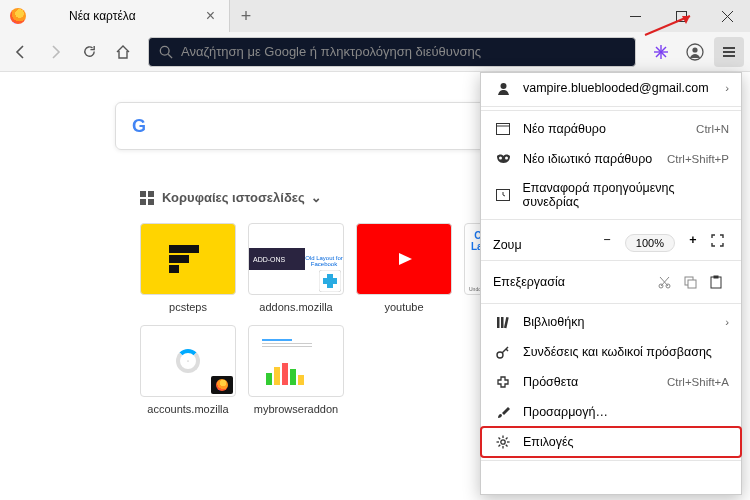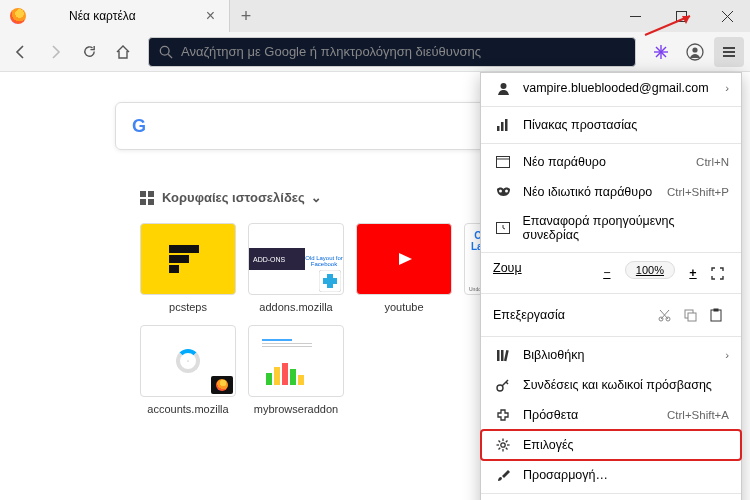--- a/index.html
+++ b/index.html
@@ -25,21 +25,21 @@
 .topsites-header svg { margin-right: 8px; }
 .topsites-header .chev { margin-left: 6px; }
 .tiles { display: flex; gap: 12px; margin-left: 140px; flex-wrap: wrap; width: 520px; }
 .tile { width: 96px; text-align: center; font-size: 11px; color: #333; cursor: pointer; }
 .tile .thumb { width: 96px; height: 72px; border: 1px solid #ddd; border-radius: 4px; margin-bottom: 6px; display: flex; align-items: center; justify-content: center; background: #fff; position: relative; overflow: hidden; }
 .menu { position: absolute; top: 72px; right: 8px; width: 262px; background: #fff; border: 1px solid #ccc; box-shadow: 0 4px 16px rgba(0,0,0,0.25); font-size: 12.5px; }
 .menu .row { display: flex; align-items: center; padding: 7px 12px; cursor: pointer; min-height: 30px; }
 .menu .row .icon { width: 20px; display: flex; justify-content: center; margin-right: 10px; }
 .menu .row .shortcut { margin-left: auto; color: #666; font-size: 11.5px; }
 .menu hr { border: none; border-top: 1px solid #e5e5e5; margin: 3px 0; }
-.menu .zoomrow { display: flex; align-items: flex-start; padding: 5px 12px; text-decoration: underline; }
+.menu .zoomrow { display: flex; align-items: flex-end; padding: 5px 12px; }
 .menu .zoomrow .label { margin-right: auto; }
 .menu .zoomrow .zbtn { width: 24px; height: 24px; display: flex; align-items: center; justify-content: center; cursor: pointer; }
 .menu .zoomrow .pct { border: 1px solid #ddd; background: #f5f5f5; border-radius: 12px; padding: 2px 10px; margin: 0 6px; font-size: 11px; }
 .menu .editrow { display: flex; align-items: center; padding: 6px 12px; }
 .menu .editrow .label { margin-right: auto; }
 .menu .editrow .ebtn { width: 26px; height: 24px; display: flex; align-items: center; justify-content: center; color: #777; cursor: pointer; }
 .highlighted { outline: 2px solid #d22; outline-offset: -1px; border-radius: 3px; }
 .arrow { position: absolute; top: 10px; right: 50px; width: 60px; height: 30px; pointer-events: none; }
 .ff-logo { display:inline-block; width:16px; height:16px; border-radius:50%; background: radial-gradient(circle at 60% 35%, #ffcf3f 0 30%, #ff9a1f 31% 55%, #ff5a2b 56% 75%, #b942ff 76% 100%); }
 </style>
@@ -208,30 +208,20 @@
     <span class="icon">
         <svg width="15" height="15" viewBox="0 0 15 15">
           <circle cx="7.5" cy="5" r="3" fill="#333"></circle>
           <path d="M2 14c1-4 3-5 5.5-5s4.5 1 5.5 5" fill="#333"></path>
         </svg>
       </span>
     <span>vampire.blueblooded@gmail.com</span>
     <span class="shortcut">›</span>
   </div>
   <hr>
-  <div class="row">
-    <span class="icon">
-        <svg width="14" height="14" viewBox="0 0 14 14">
-          <rect x="1" y="8" width="2.5" height="5" fill="#333"></rect>
-          <rect x="5" y="4" width="2.5" height="9" fill="#333"></rect>
-          <rect x="9" y="1" width="2.5" height="12" fill="#333"></rect>
-        </svg>
-      </span>
-    <span>Πίνακας προστασίας</span>
-  </div>
   <hr>
   <div class="row">
     <span class="icon">
         <svg width="14" height="12" viewBox="0 0 14 12">
           <rect x="0.5" y="0.5" width="13" height="11" fill="none" stroke="#333"></rect>
           <line x1="0" y1="3" x2="14" y2="3" stroke="#333"></line>
         </svg>
       </span>
     <span>Νέο παράθυρο</span>
     <span class="shortcut">Ctrl+N</span>
@@ -317,47 +307,47 @@
     <span>Συνδέσεις και κωδικοί πρόσβασης</span>
   </div>
   <div class="row">
     <span class="icon">
         <svg width="14" height="14" viewBox="0 0 14 14">
           <path d="M5 2h4v3h3v4h-3v3H5V9H2V5h3z" fill="none" stroke="#333" stroke-width="1.3"></path>
         </svg>
       </span>
     <span>Πρόσθετα</span>
     <span class="shortcut">Ctrl+Shift+A</span>
+  </div>
+  <div class="row">
+    <span class="icon">
+        <svg width="14" height="14" viewBox="0 0 14 14">
+          <path d="M12 2L6 8l2 2 6-6z" fill="#333"></path>
+          <path d="M5 9c-2 0-3 2-3 4 2 0 4-1 4-3z" fill="#333"></path>
+        </svg>
+      </span>
+    <span>Προσαρμογή…</span>
   </div>
   <div class="row highlighted">
     <span class="icon">
         <svg width="14" height="14" viewBox="0 0 14 14">
           <circle cx="7" cy="7" r="2.2" fill="none" stroke="#333" stroke-width="1.3"></circle>
           <g stroke="#333" stroke-width="1.3">
             <line x1="7" y1="0.5" x2="7" y2="3"></line>
             <line x1="7" y1="11" x2="7" y2="13.5"></line>
             <line x1="0.5" y1="7" x2="3" y2="7"></line>
             <line x1="11" y1="7" x2="13.5" y2="7"></line>
             <line x1="2.5" y1="2.5" x2="4.2" y2="4.2"></line>
             <line x1="9.8" y1="9.8" x2="11.5" y2="11.5"></line>
             <line x1="11.5" y1="2.5" x2="9.8" y2="4.2"></line>
             <line x1="4.2" y1="9.8" x2="2.5" y2="11.5"></line>
           </g>
         </svg>
       </span>
     <span>Επιλογές</span>
   </div>
-  <div class="row">
-    <span class="icon">
-        <svg width="14" height="14" viewBox="0 0 14 14">
-          <path d="M12 2L6 8l2 2 6-6z" fill="#333"></path>
-          <path d="M5 9c-2 0-3 2-3 4 2 0 4-1 4-3z" fill="#333"></path>
-        </svg>
-      </span>
-    <span>Προσαρμογή…</span>
-  </div>
   <hr>
   <div class="row">
     <span class="icon"></span>
 
   </div>
 
 </div>
 
 </body></html>

